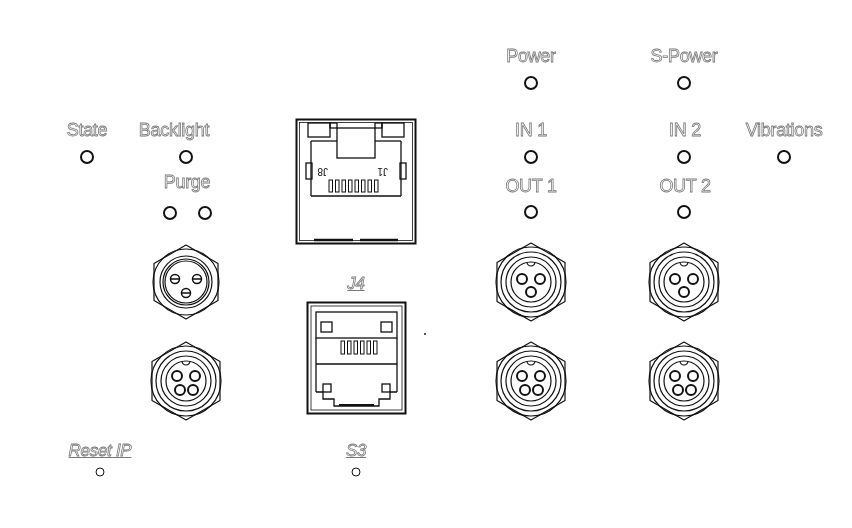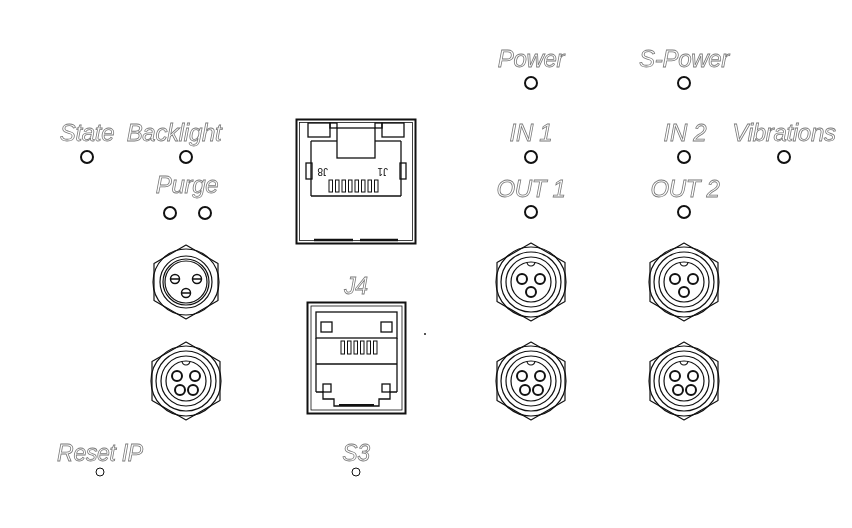--- a/index.html
+++ b/index.html
@@ -1,25 +1,24 @@
 <!DOCTYPE html>
 <html><head>
   <meta charset="utf-8">
   <style>
     html, body { margin:0; padding:0; background:#ffffff; }
     body { width:852px; height:528px; position:relative; overflow:hidden; font-family:"Liberation Sans", sans-serif; }
     .panel { position:absolute; left:0; top:0; width:852px; height:528px; }
     .lbl {
       position:absolute; color:#ffffff; font-family:"Liberation Sans", sans-serif;
-      font-size:24px; line-height:1; white-space:nowrap;
+      font-size:18px; line-height:1; white-space:nowrap;
       -webkit-text-stroke:0.8px #7a7a7a; transform:translateX(-50%);
       letter-spacing:-0.3px;
-      font-style:italic;
     }
-    .lbl.ital { font-style:italic; font-size:23px; }
+    .lbl.ital { font-style:italic; font-size:17px;text-decoration:underline; }
     .led {
       position:absolute; width:10px; height:10px; border:2px solid #111;
       border-radius:50%; background:#fff; transform:translate(-50%,-50%);
     }
     .led.small { width:7px; height:7px; border-width:1.6px; }
     svg.conn { position:absolute; overflow:visible; }
     .dot { position:absolute; width:2px; height:2px; background:#555; }
   </style>
 </head>
 <body>

